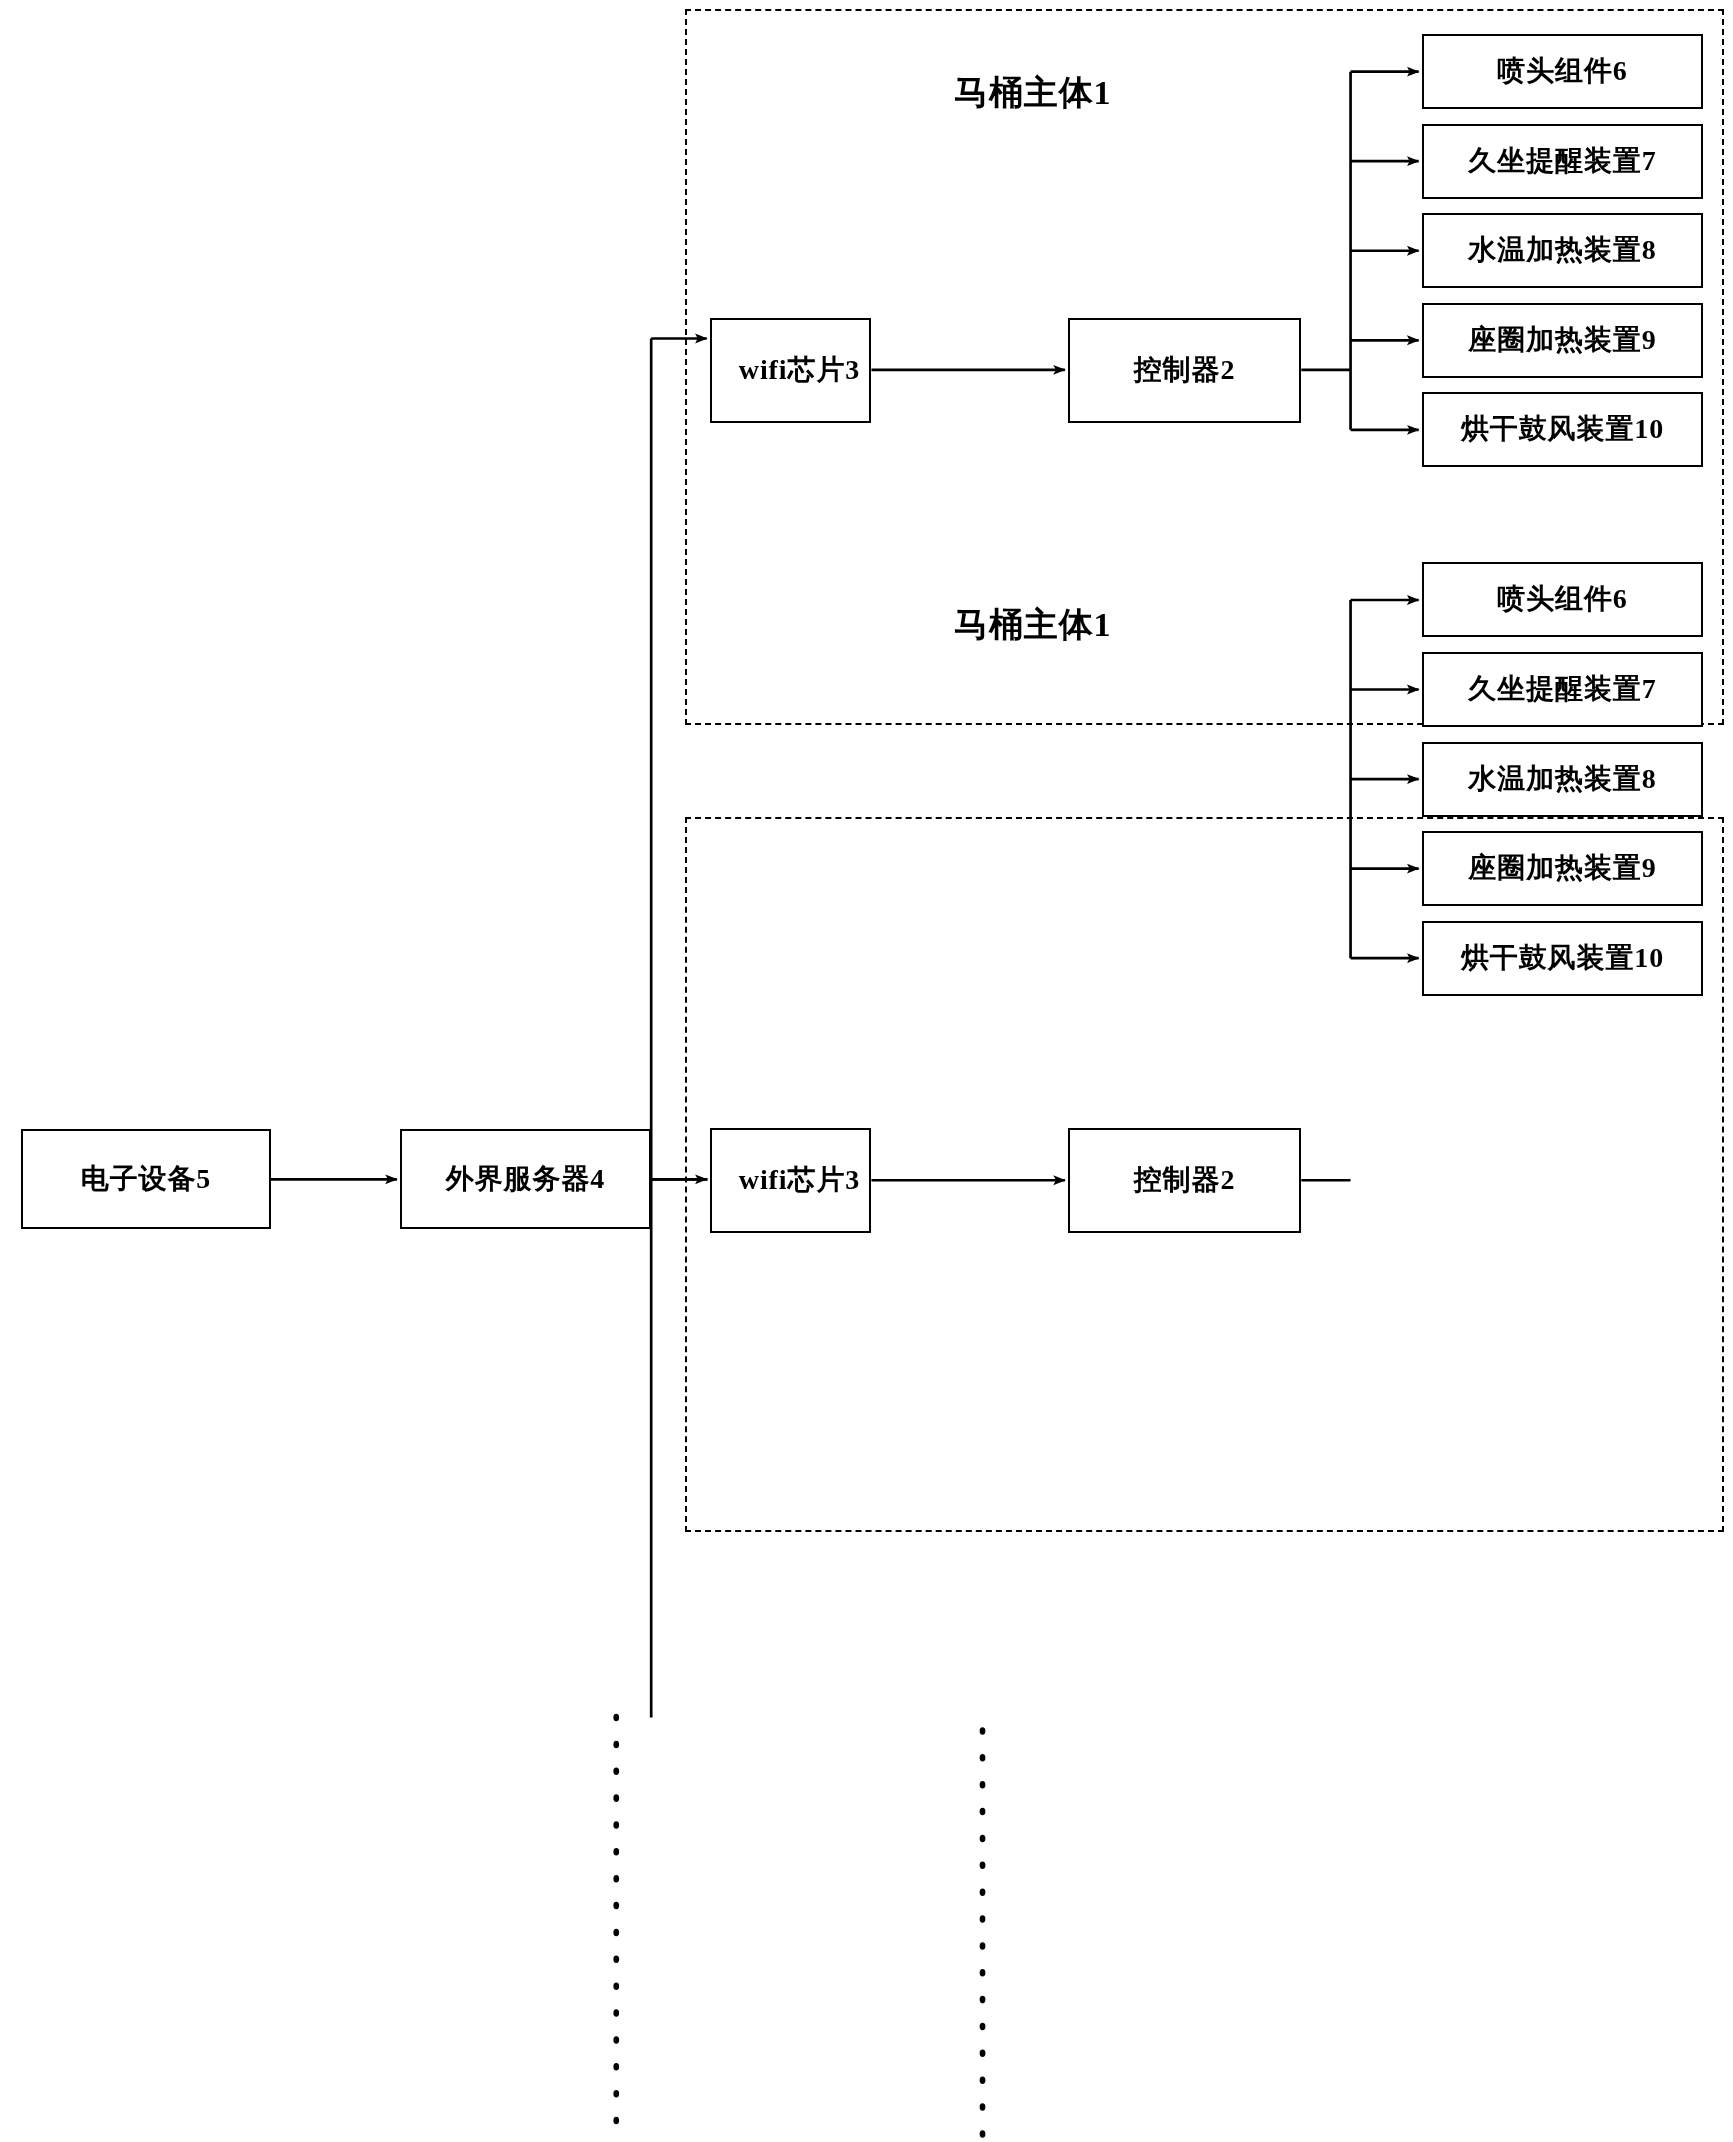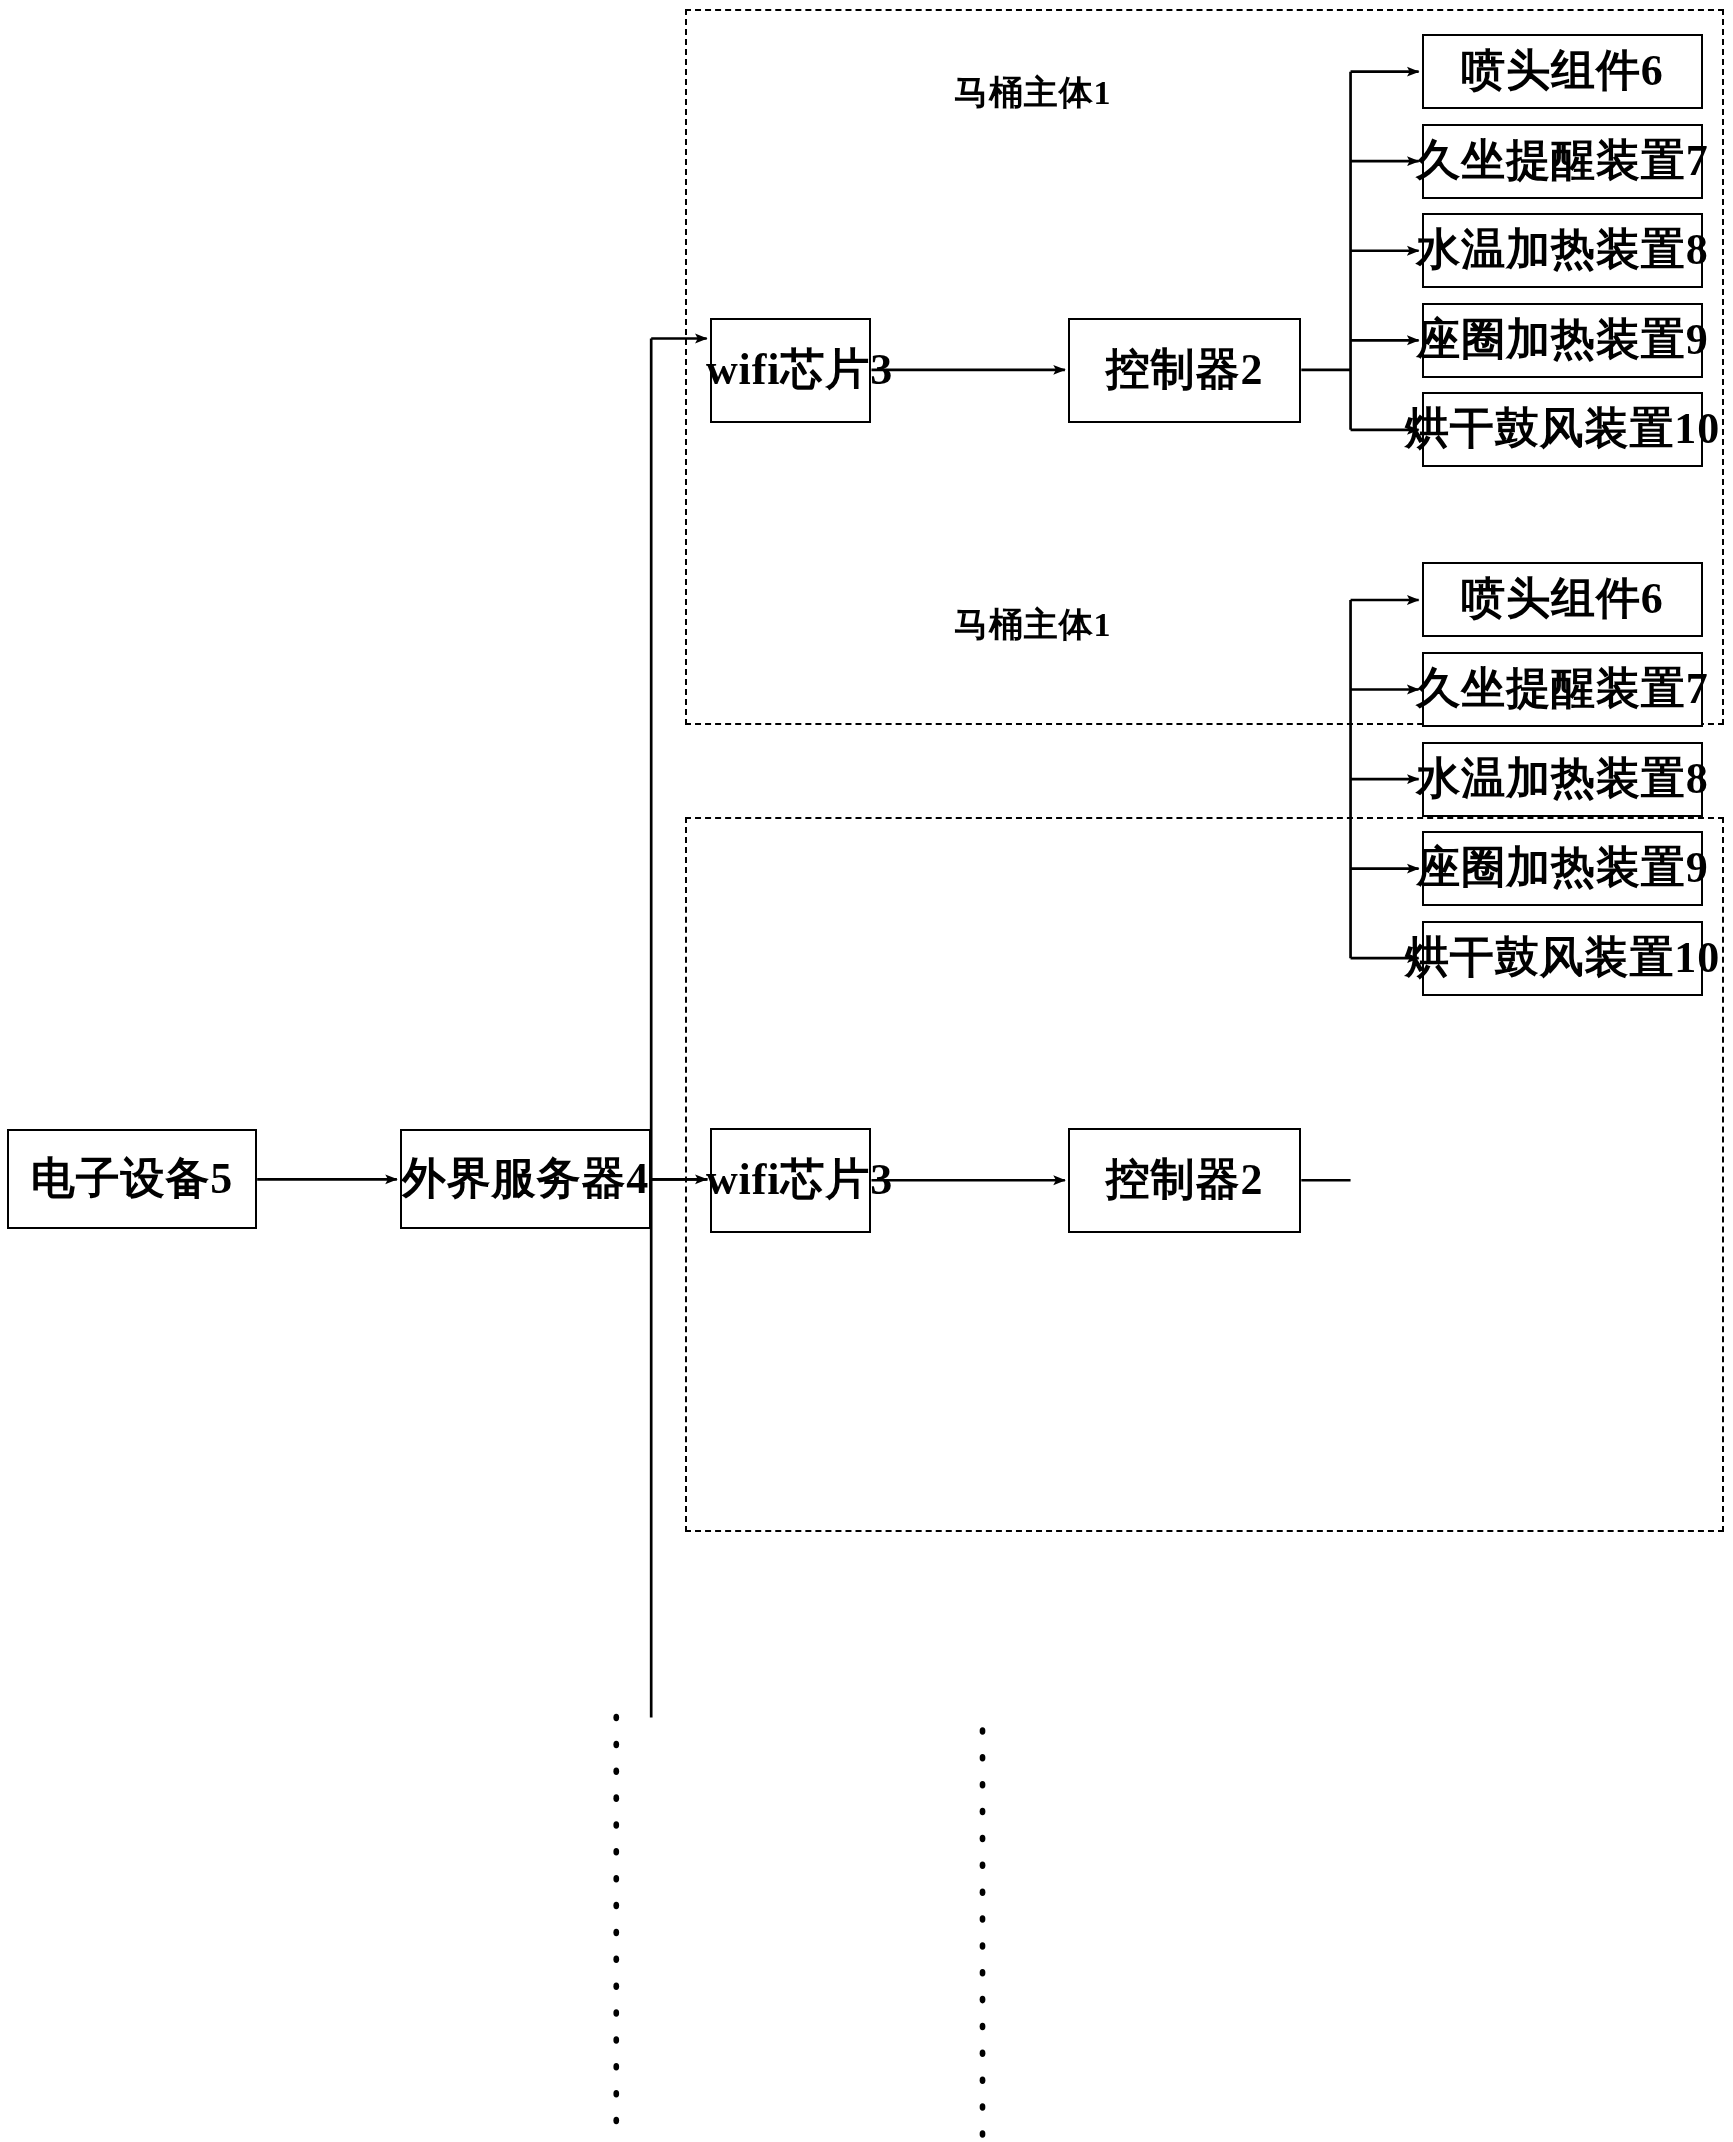--- a/index.html
+++ b/index.html
@@ -27,21 +27,21 @@
   }
   .node {
     position: absolute;
     box-sizing: border-box;
     border: 2.7px solid #000000;
     background: #ffffff;
     display: flex;
     align-items: center;
     justify-content: center;
     color: #000000;
-    font-size: 44px;
+    font-size: 28px;
     line-height: 1.1;
     white-space: nowrap;
     letter-spacing: 0.9px;
   }
   .node.mono {
     font-family: "Liberation Serif", "DejaVu Serif", serif;
     padding-left: 18px;
   }
   .group-label {
     position: absolute;
@@ -137,21 +137,21 @@
   </svg>
 
   <div class="dashed-group" style="left:685px; top:9px; width:1039px; height:716px;"></div>
 
   <div class="dashed-group" style="left:685px; top:817px; width:1039px; height:715px;"></div>
 
   <div class="group-label" style="left:954px; top:70px;">马桶主体1</div>
 
   <div class="group-label" style="left:954px; top:602px;">马桶主体1</div>
 
-  <div class="node" style="left:7px; top:1129px; width:250px; height:100px;">电子设备5</div>
+  <div class="node" style="left:21px; top:1129px; width:250px; height:100px;">电子设备5</div>
 
   <div class="node" style="left:400px; top:1129px; width:251px; height:100px;">外界服务器4</div>
 
   <div class="node mono" style="left:710px; top:318px; width:161px; height:105px;">wifi芯片3</div>
 
   <div class="node" style="left:1068px; top:318px; width:233px; height:105px;">控制器2</div>
 
   <div class="node" style="left:1422px; top:34px; width:281px; height:75px;">喷头组件6</div>
   <div class="node" style="left:1422px; top:124px; width:281px; height:75px;">久坐提醒装置7</div>
   <div class="node" style="left:1422px; top:213px; width:281px; height:75px;">水温加热装置8</div>

